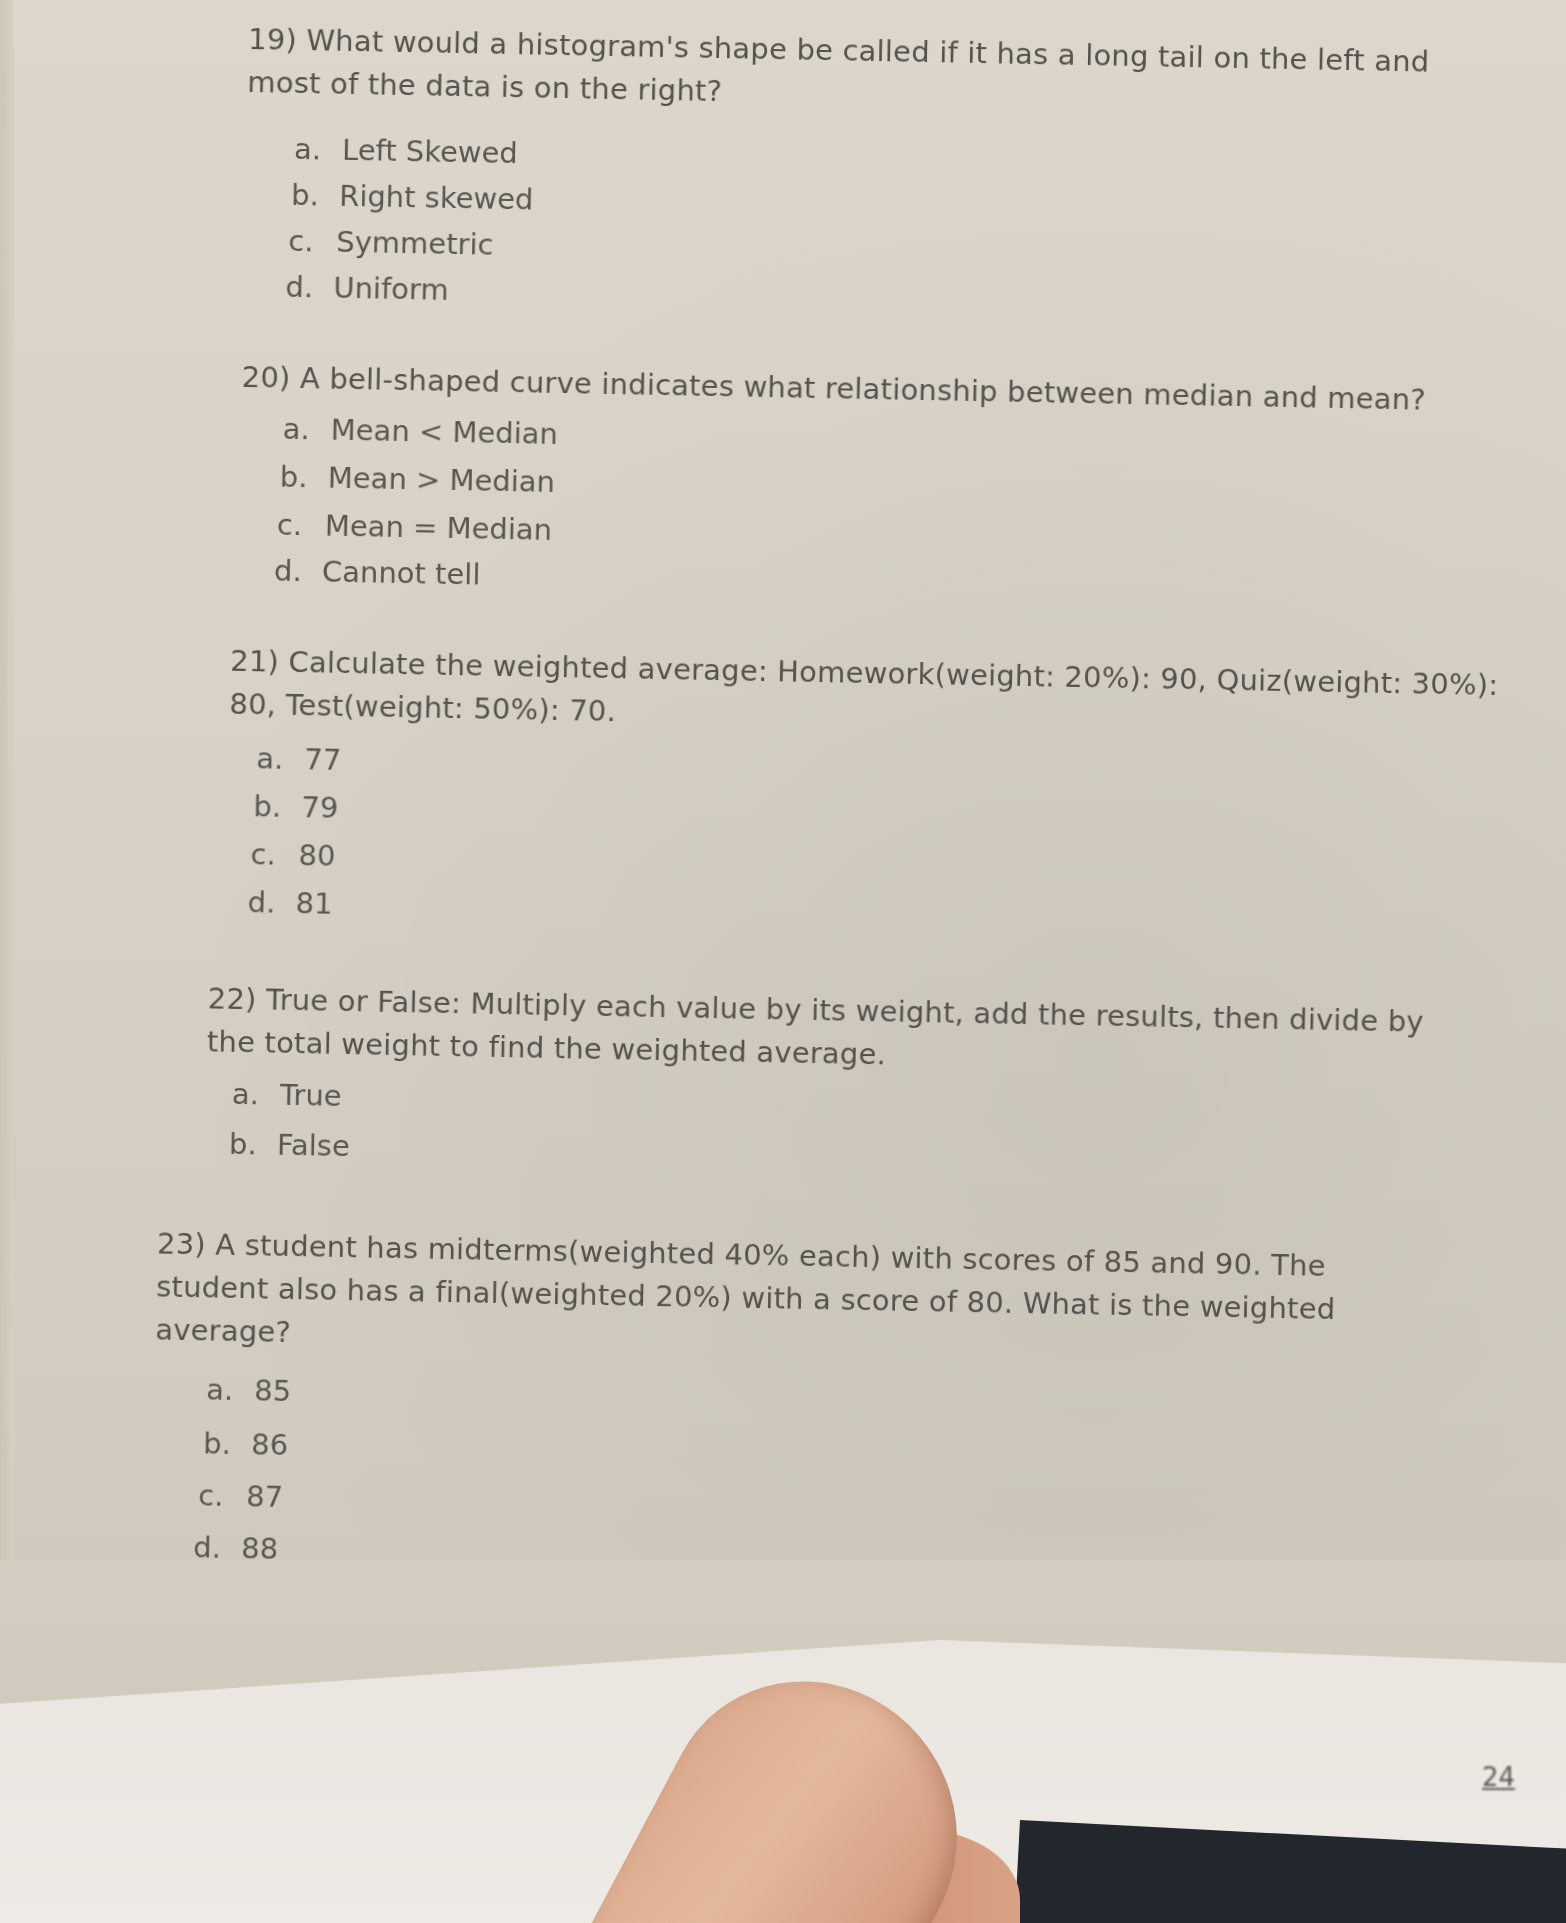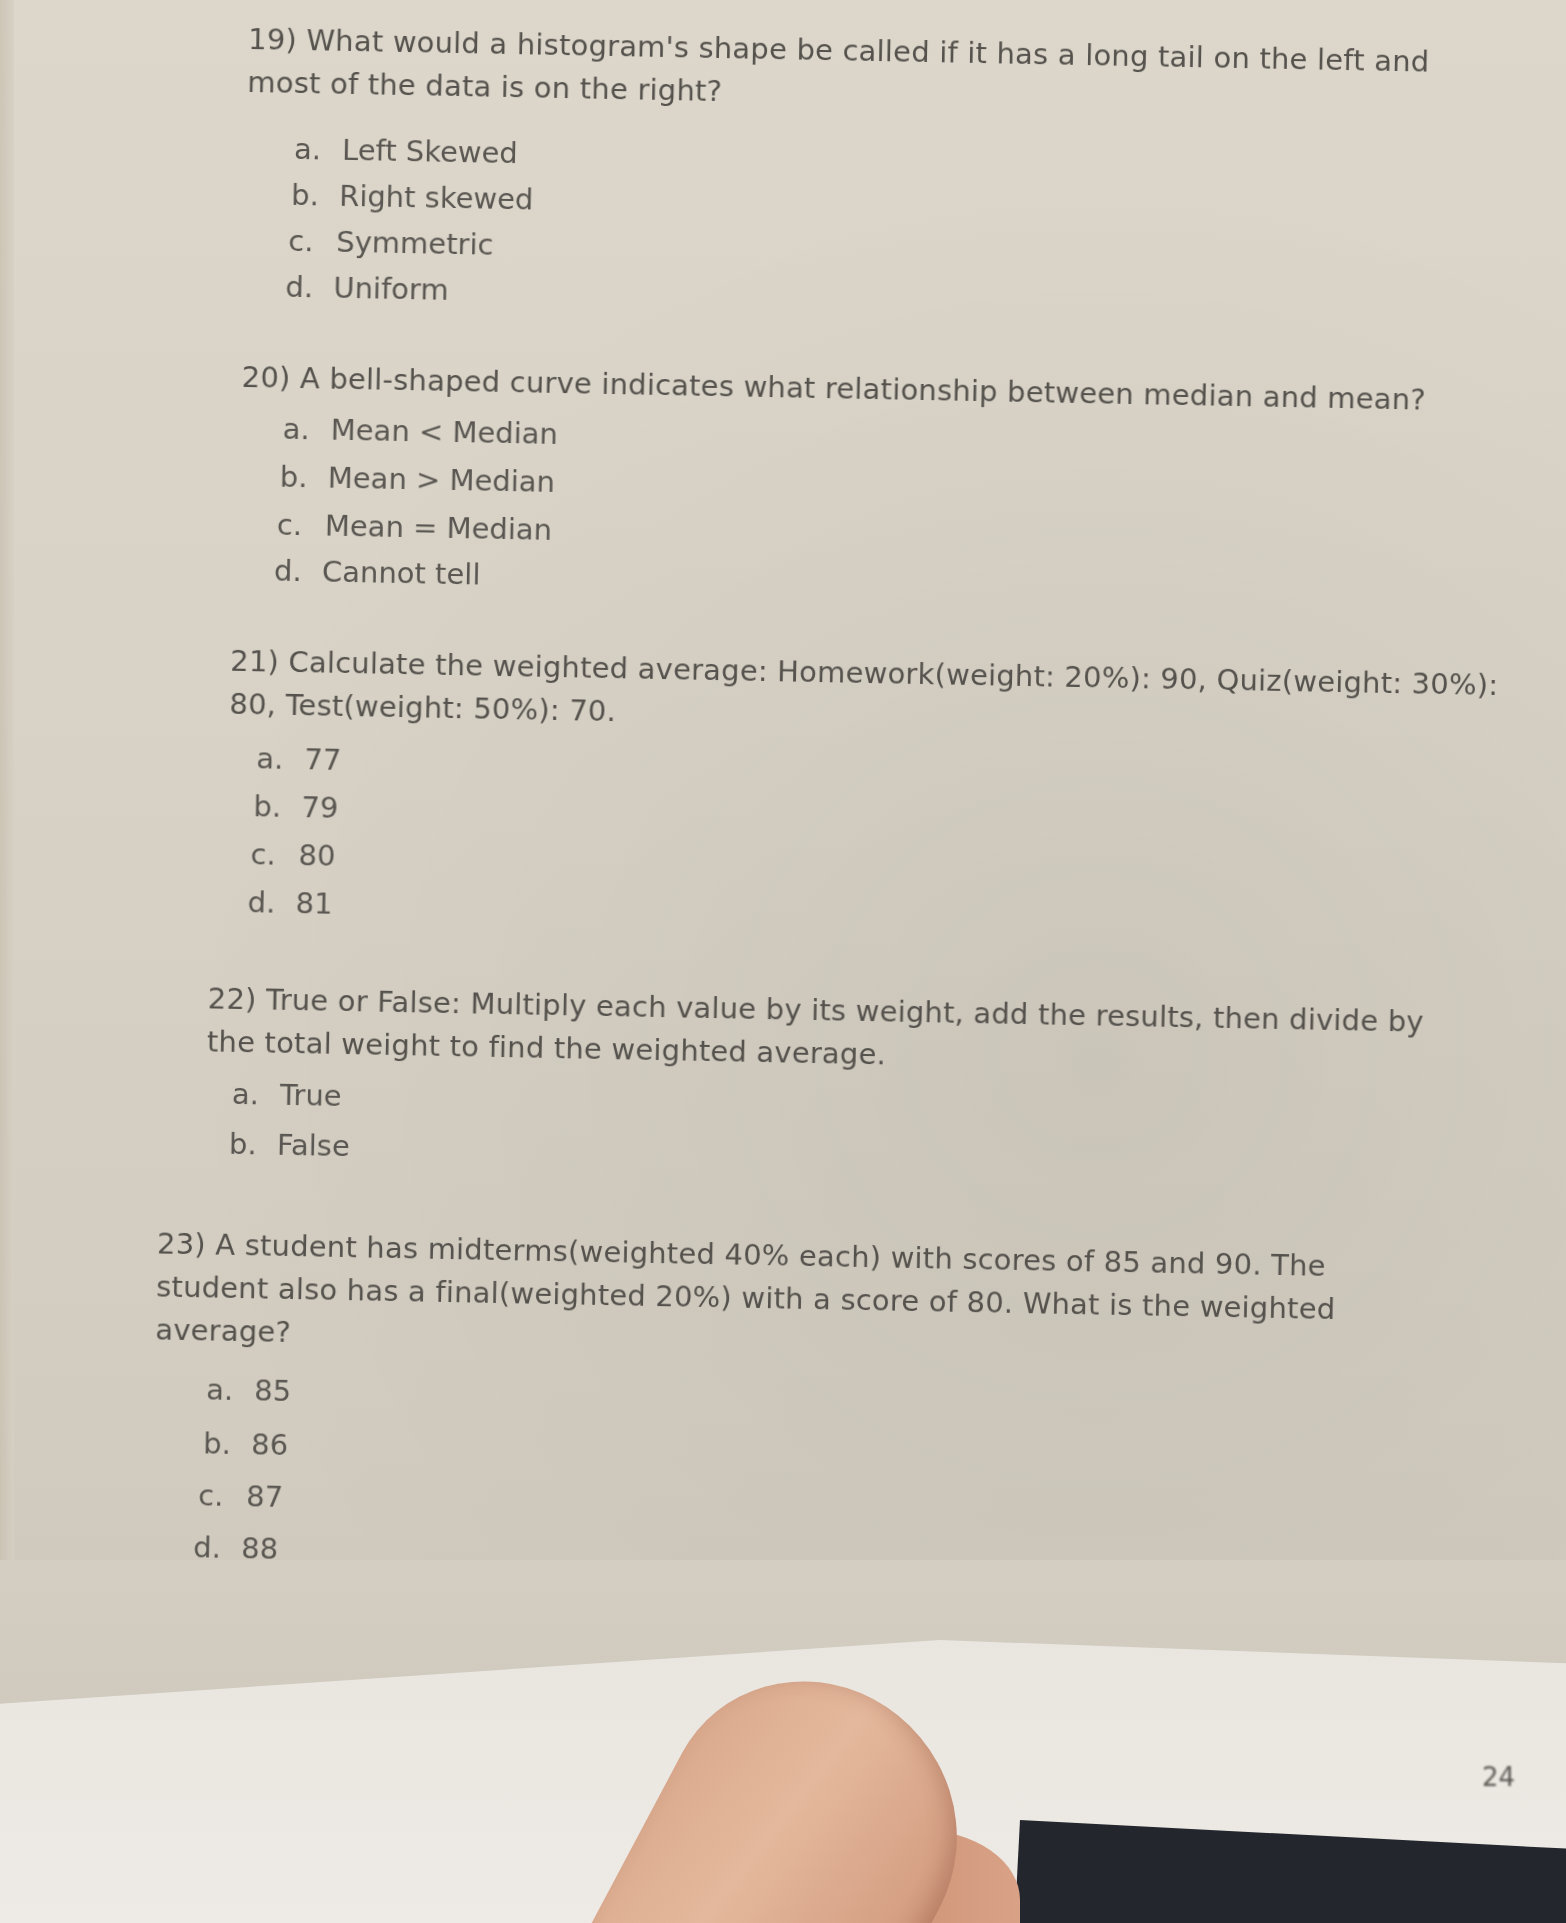--- a/index.html
+++ b/index.html
@@ -92,20 +92,21 @@
       color: #5a5752;
       white-space: nowrap;
     }
     .opt .letter { display: inline-block; width: 48px; }
     .page-number {
       position: absolute;
       left: 1482px; top: 1762px;
       font-size: 26px;
       color: #5a5752;
       filter: blur(0.8px);
+      text-decoration: underline;
     }
   </style>
 </head>
 <body>
 
 <div class="paper"></div>
 <div class="paper-edge-left"></div>
 <div class="upper-sheet-bottom"></div>
 <div class="lower-sheet"></div>
 <div class="dark-cloth"></div>

